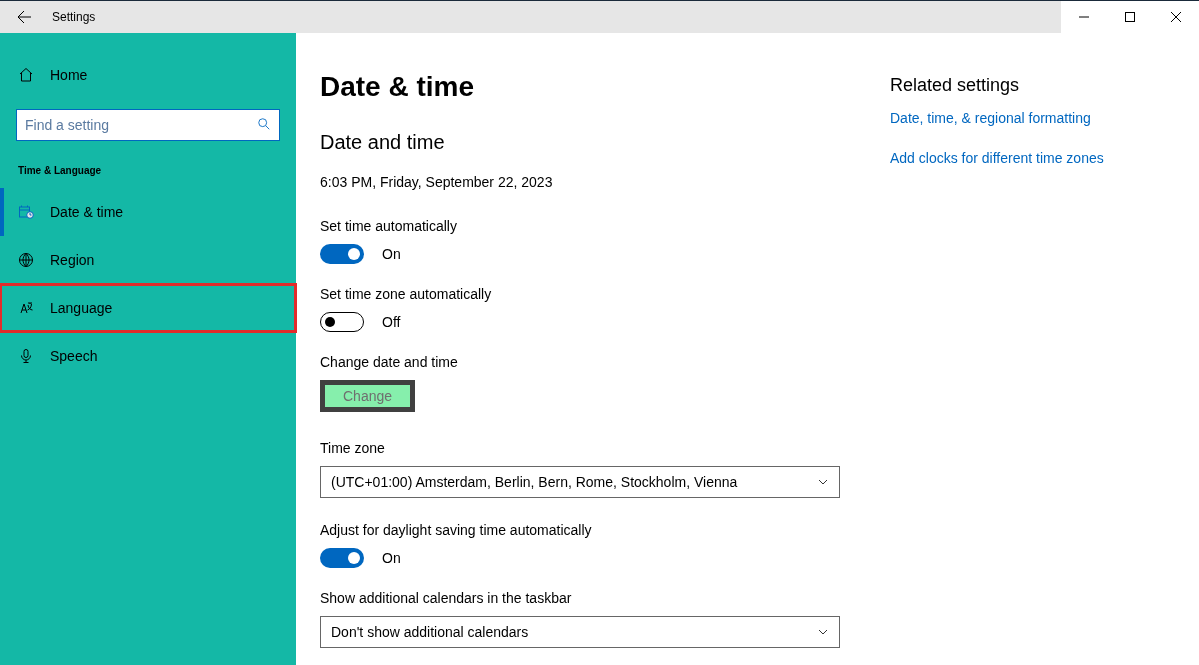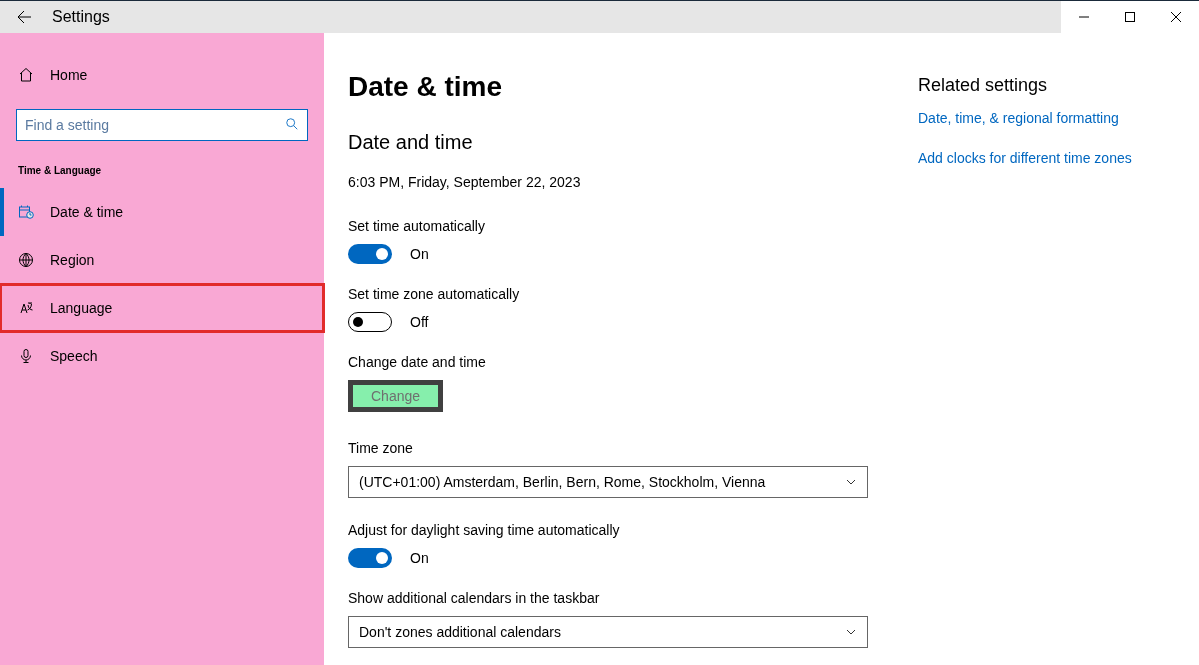--- a/index.html
+++ b/index.html
@@ -33,21 +33,21 @@
   }
   .back-btn {
     width: 48px;
     height: 32px;
     display: flex;
     align-items: center;
     justify-content: center;
     cursor: default;
   }
   .titlebar-title {
-    font-size: 16px;
+    font-size: 12px;
     padding-left: 4px;
   }
   .window-controls {
     position: absolute;
     right: 0;
     top: 0;
     height: 32px;
     display: flex;
     background: #fff;
   }
@@ -58,22 +58,22 @@
     align-items: center;
     justify-content: center;
     cursor: default;
   }
   .content-row {
     display: flex;
     flex: 1;
     overflow: hidden;
   }
   .sidebar {
-    width: 324px;
-    background: #f9a8d4;
+    width: 296px;
+    background: #14b8a6;
     padding-top: 22px;
   }
   .home-row {
     display: flex;
     align-items: center;
     height: 40px;
     padding-left: 18px;
     gap: 16px;
     cursor: default;
   }
@@ -374,21 +374,21 @@
         </div>
 
         <div class="setting-label">Adjust for daylight saving time automatically</div>
         <div class="toggle-row">
           <div class="toggle on"></div>
           <span class="toggle-state">On</span>
         </div>
 
         <div class="setting-label">Show additional calendars in the taskbar</div>
         <div class="select-box">
-          <span>Don't zones additional calendars</span>
+          <span>Don't show additional calendars</span>
           <svg width="12" height="12" viewBox="0 0 12 12">
               <path d="M2 4 L6 8 L10 4" stroke="#333" stroke-width="1" fill="none"></path>
             </svg>
         </div>
       </div>
 
       <div class="main-right">
         <div class="related-heading">Related settings</div>
         <a class="related-link">Date, time, &amp; regional formatting</a>
         <a class="related-link">Add clocks for different time zones</a>

